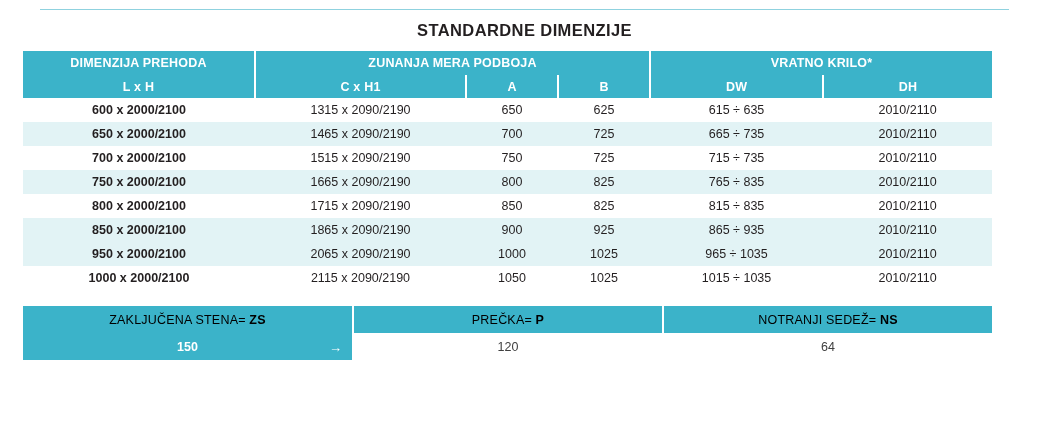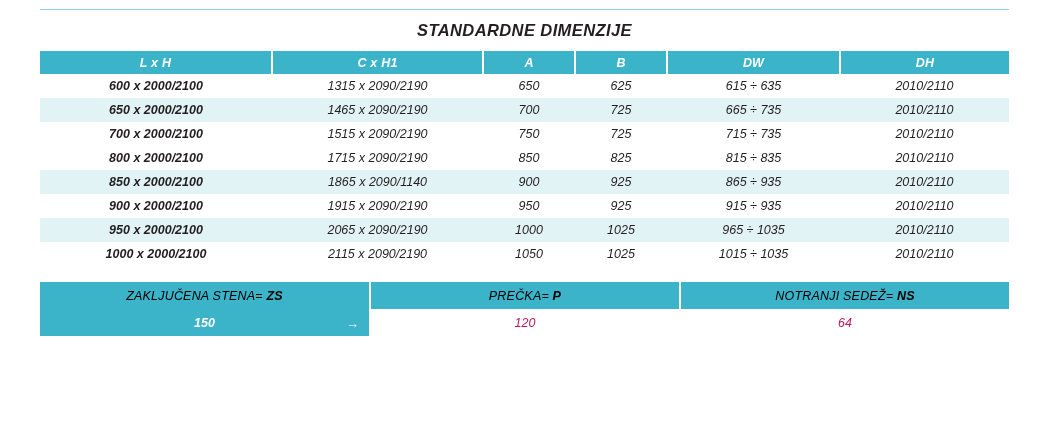--- a/index.html
+++ b/index.html
@@ -11,22 +11,21 @@
     width: 1049px;
     height: 427px;
     font-family: "Liberation Sans", sans-serif;
     color: #231f20;
   }
   .page {
     position: relative;
     width: 1049px;
     height: 427px;
     box-sizing: border-box;
-    padding: 0 40px;
-    font-style: italic;
+    padding: 0 23px;
   }
   .top-rule {
     position: absolute;
     left: 40px;
     right: 40px;
     top: 9px;
     height: 1px;
     background: #8fd2df;
   }
   .doc-title {
@@ -99,21 +98,21 @@
     border-right: 2px solid #ffffff;
     letter-spacing: 0.2px;
   }
   table.bottom th b { font-weight: bold; }
   table.bottom th.last { border-right: none; }
   table.bottom td {
     text-align: center;
     font-size: 12.5px;
     height: 25px;
     background: #ffffff;
-    color: #be185d;
+    color: #404040;
     border-right: 2px solid #ffffff;
   }
   table.bottom td.last { border-right: none; margin-top: 16px; }
   td.zs-cell {
     background: #3bb3c9 !important;
     color: #ffffff !important;
     font-weight: bold;
     position: relative;
   }
   td.zs-cell .arrow {
@@ -144,20 +143,25 @@
   <table class="main">
     <colgroup>
       <col style="width:232px">
       <col style="width:211px">
       <col style="width:92px">
       <col style="width:92px">
       <col style="width:173px">
       <col style="width:169px">
     </colgroup>
     <thead>
+      <tr class="hdr-top">
+        <th>DIMENZIJA PREHODA</th>
+        <th colspan="3">ZUNANJA MERA PODBOJA</th>
+        <th colspan="2" class="last">VRATNO KRILO*</th>
+      </tr>
       <tr class="hdr-bottom">
         <th>L x H</th>
         <th>C x H1</th>
         <th>A</th>
         <th>B</th>
         <th>DW</th>
         <th class="last">DH</th>
       </tr>
     </thead>
     <tbody>
@@ -178,42 +182,42 @@
         <td>2010/2110</td>
       </tr>
       <tr class="odd">
         <td class="bold">700 x 2000/2100</td>
         <td>1515 x 2090/2190</td>
         <td>750</td>
         <td>725</td>
         <td>715 ÷ 735</td>
         <td>2010/2110</td>
       </tr>
+      <tr class="even">
+        <td class="bold">750 x 2000/2100</td>
+        <td>1665 x 2090/2190</td>
+        <td>800</td>
+        <td>825</td>
+        <td>765 ÷ 835</td>
+        <td>2010/2110</td>
+      </tr>
       <tr class="odd">
         <td class="bold">800 x 2000/2100</td>
         <td>1715 x 2090/2190</td>
         <td>850</td>
         <td>825</td>
         <td>815 ÷ 835</td>
         <td>2010/2110</td>
       </tr>
       <tr class="even">
         <td class="bold">850 x 2000/2100</td>
-        <td>1865 x 2090/1140</td>
+        <td>1865 x 2090/2190</td>
         <td>900</td>
         <td>925</td>
         <td>865 ÷ 935</td>
-        <td>2010/2110</td>
-      </tr>
-      <tr class="odd">
-        <td class="bold">900 x 2000/2100</td>
-        <td>1915 x 2090/2190</td>
-        <td>950</td>
-        <td>925</td>
-        <td>915 ÷ 935</td>
         <td>2010/2110</td>
       </tr>
       <tr class="even">
         <td class="bold">950 x 2000/2100</td>
         <td>2065 x 2090/2190</td>
         <td>1000</td>
         <td>1025</td>
         <td>965 ÷ 1035</td>
         <td>2010/2110</td>
       </tr>

